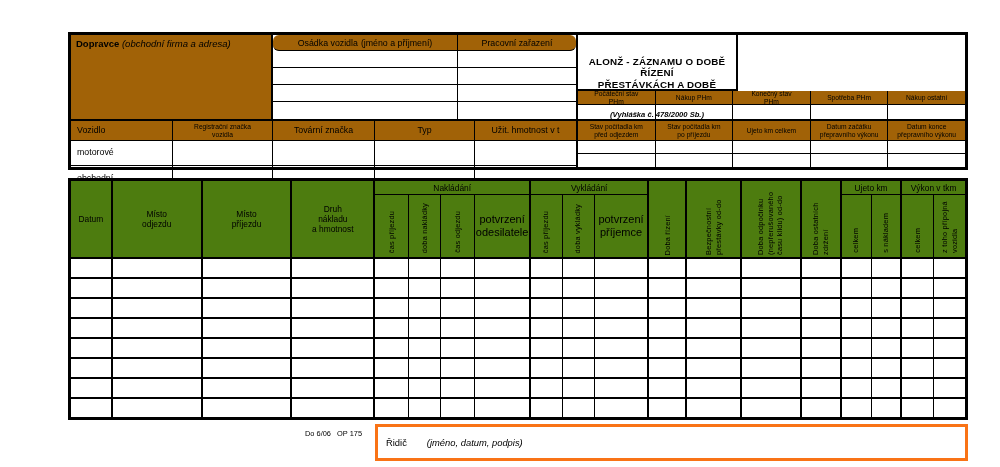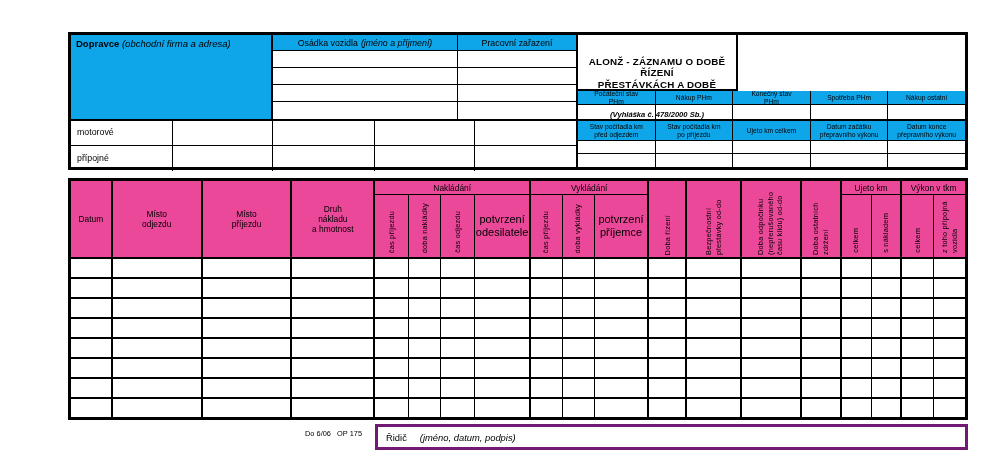--- a/index.html
+++ b/index.html
@@ -3,31 +3,31 @@
 <meta charset="utf-8">
 <style>
   html,body{margin:0;padding:0;background:#fff;}
   .page{position:relative;width:1000px;height:467px;background:#fff;overflow:hidden;
         font-family:"Liberation Sans",sans-serif;color:#000;}
   .pl{white-space:pre-line;}
   
   .top-block{position:absolute;left:68px;top:32px;width:900px;height:138px;
              border:3px solid #000;box-sizing:border-box;}
   .top-block *{box-sizing:border-box;}
-  .blue{background:#0ea5e9;}
+  .blue{background:#a16207;}
   .dopravce{position:absolute;left:0;top:0;width:202px;height:84px;
             border-right:2px solid #000;padding:3px 5px;font-size:9.5px;}
   .dopravce-note{font-style:italic;}
   .crew{position:absolute;left:202px;top:0;width:305px;height:84px;border-right:2px solid #000;}
   .crew-row{display:flex;height:17px;border-bottom:1px solid #000;}
   .crew-row:last-child{border-bottom:none;}
-  .crew-head{height:16px;font-size:8.8px;align-items:center;text-align:center;}
+  .crew-head{height:16px;font-size:8.8px;align-items:center;text-align:center;border-radius:6px;}
   .crew-c1{width:185px;border-right:1px solid #000;height:100%;display:flex;align-items:center;justify-content:center;}
   .crew-c2{flex:1;height:100%;display:flex;align-items:center;justify-content:center;}
-  .osadka-note{font-style:italic;margin-left:3px;}
+  .osadka-note{margin-left:3px;}
   .title-box{position:absolute;left:507px;top:0;width:160px;height:56px;
              border-right:2px solid #000;border-bottom:2px solid #000;
              text-align:center;padding-top:21px;}
   .title-line{font-size:9.8px;font-weight:bold;line-height:1.16;letter-spacing:0.2px;}
   .title-note{font-size:7.6px;font-weight:bold;font-style:italic;margin-top:9px;}
   .pokr{position:absolute;left:707px;top:0;width:187px;height:56px;border-bottom:2px solid #000;}
   .pokr-text{position:absolute;left:6px;bottom:4px;font-size:8.4px;}
   .phm{position:absolute;left:507px;top:56px;width:387px;height:28px;}
   .phm-row{display:flex;height:14px;}
   .phm-head{border-bottom:1px solid #000;}
@@ -52,38 +52,38 @@
   .km-row:last-child{border-bottom:none;}
   .km-head{height:20px;}
   .km-cell{flex:1;border-right:1px solid #000;display:flex;align-items:center;justify-content:center;
            text-align:center;font-size:6.7px;line-height:1.1;height:100%;}
   .km-cell:last-child{border-right:none;}
   
   .mt{position:absolute;left:68px;top:178px;width:900px;border-collapse:collapse;
       table-layout:fixed;border:3px solid #000;}
   .mt th,.mt td{border:1px solid #000;padding:0;font-weight:normal;}
   .mt .ml{border-left:2px solid #000;}
-  .mt thead th{background:#ec4899;}
+  .mt thead th{background:#4d7c0f;}
   .grp-row th{height:13px;font-size:8.4px;text-align:center;}
   .sub-row th{height:62px;}
   .hfull{text-align:center;vertical-align:middle;font-size:8.6px;line-height:1.2;}
   .vh{vertical-align:bottom;text-align:center;padding-bottom:4px;}
   .v{display:inline-block;writing-mode:vertical-rl;transform:rotate(180deg);
      font-size:7.4px;line-height:1.3;letter-spacing:0.2px;text-align:left;}
   .v1{max-height:70px;}
   .v2{max-height:52px;}
   .hpot{text-align:center;vertical-align:middle;font-size:11px;line-height:1.2;}
   .mt tbody td{height:18px;border-top:2px solid #000;background:#fff;}
   
   .print-code{position:absolute;left:288px;top:429px;width:74px;text-align:right;
               font-size:7.4px;white-space:pre;}
-  .ridic-box{position:absolute;left:375px;top:424px;width:593px;height:26px;
-             border:3px solid #701a75;box-sizing:border-box;display:flex;align-items:center;
+  .ridic-box{position:absolute;left:375px;top:424px;width:593px;height:37px;
+             border:3px solid #f97316;box-sizing:border-box;display:flex;align-items:center;
              padding-left:8px;font-size:9.4px;background:#fff;}
-  .ridic-note{font-style:italic;margin-left:13px;text-align:right;}
+  .ridic-note{font-style:italic;margin-left:20px;text-align:right;}
 </style>
 </head>
 <body>
 
 <div class="page">
 
   <div class="top-block">
 
     <div class="dopravce blue">
       <b>Dopravce</b>
@@ -136,29 +136,37 @@
       <div class="phm-row">
         <div class="phm-cell"></div>
         <div class="phm-cell"></div>
         <div class="phm-cell"></div>
         <div class="phm-cell"></div>
         <div class="phm-cell"></div>
       </div>
     </div>
 
     <div class="vehicle">
+      <div class="veh-row veh-head blue">
+        <div class="veh-cell veh-c0">Vozidlo</div>
+        <div class="veh-cell veh-c1 pl">Registrační značka
+vozidla</div>
+        <div class="veh-cell veh-c2">Tovární značka</div>
+        <div class="veh-cell veh-c3">Typ</div>
+        <div class="veh-cell veh-c4">Užit. hmotnost v t</div>
+      </div>
       <div class="veh-row">
         <div class="veh-cell veh-c0">motorové</div>
         <div class="veh-cell veh-c1"></div>
         <div class="veh-cell veh-c2"></div>
         <div class="veh-cell veh-c3"></div>
         <div class="veh-cell veh-c4"></div>
       </div>
       <div class="veh-row">
-        <div class="veh-cell veh-c0">přípojné</div>
+        <div class="veh-cell veh-c0">obchodní</div>
         <div class="veh-cell veh-c1"></div>
         <div class="veh-cell veh-c2"></div>
         <div class="veh-cell veh-c3"></div>
         <div class="veh-cell veh-c4"></div>
       </div>
     </div>
 
     <div class="km">
       <div class="km-row km-head blue">
         <div class="km-cell pl">Stav počítadla km

